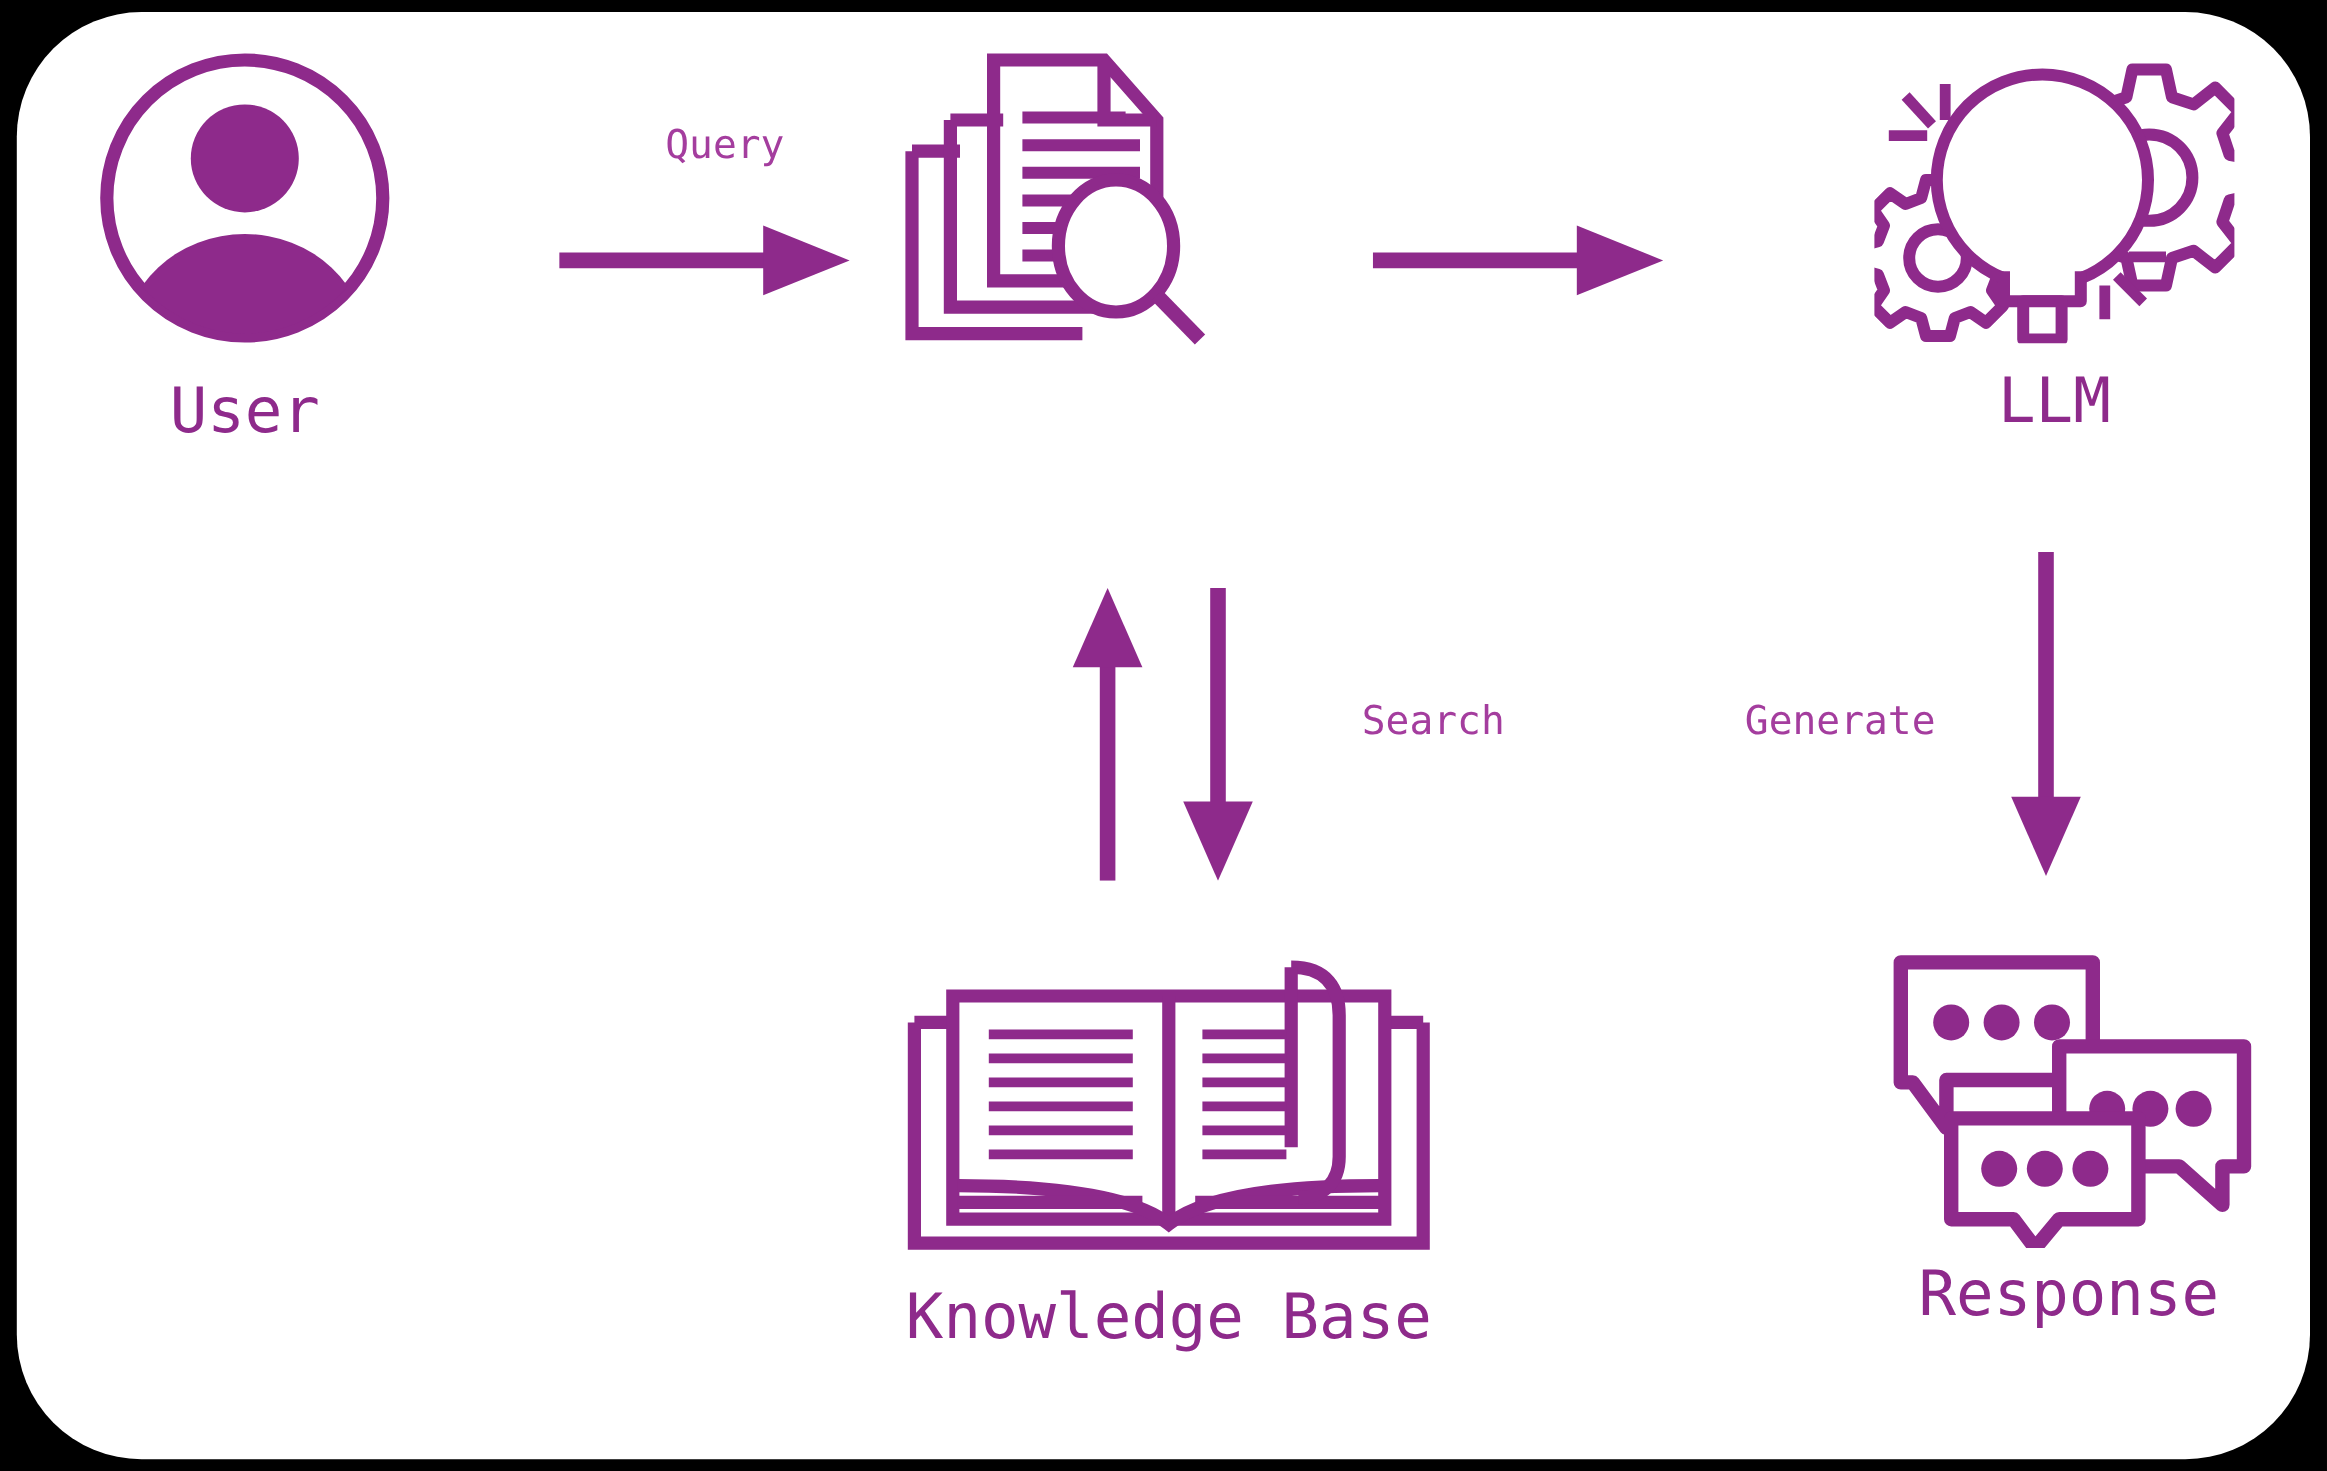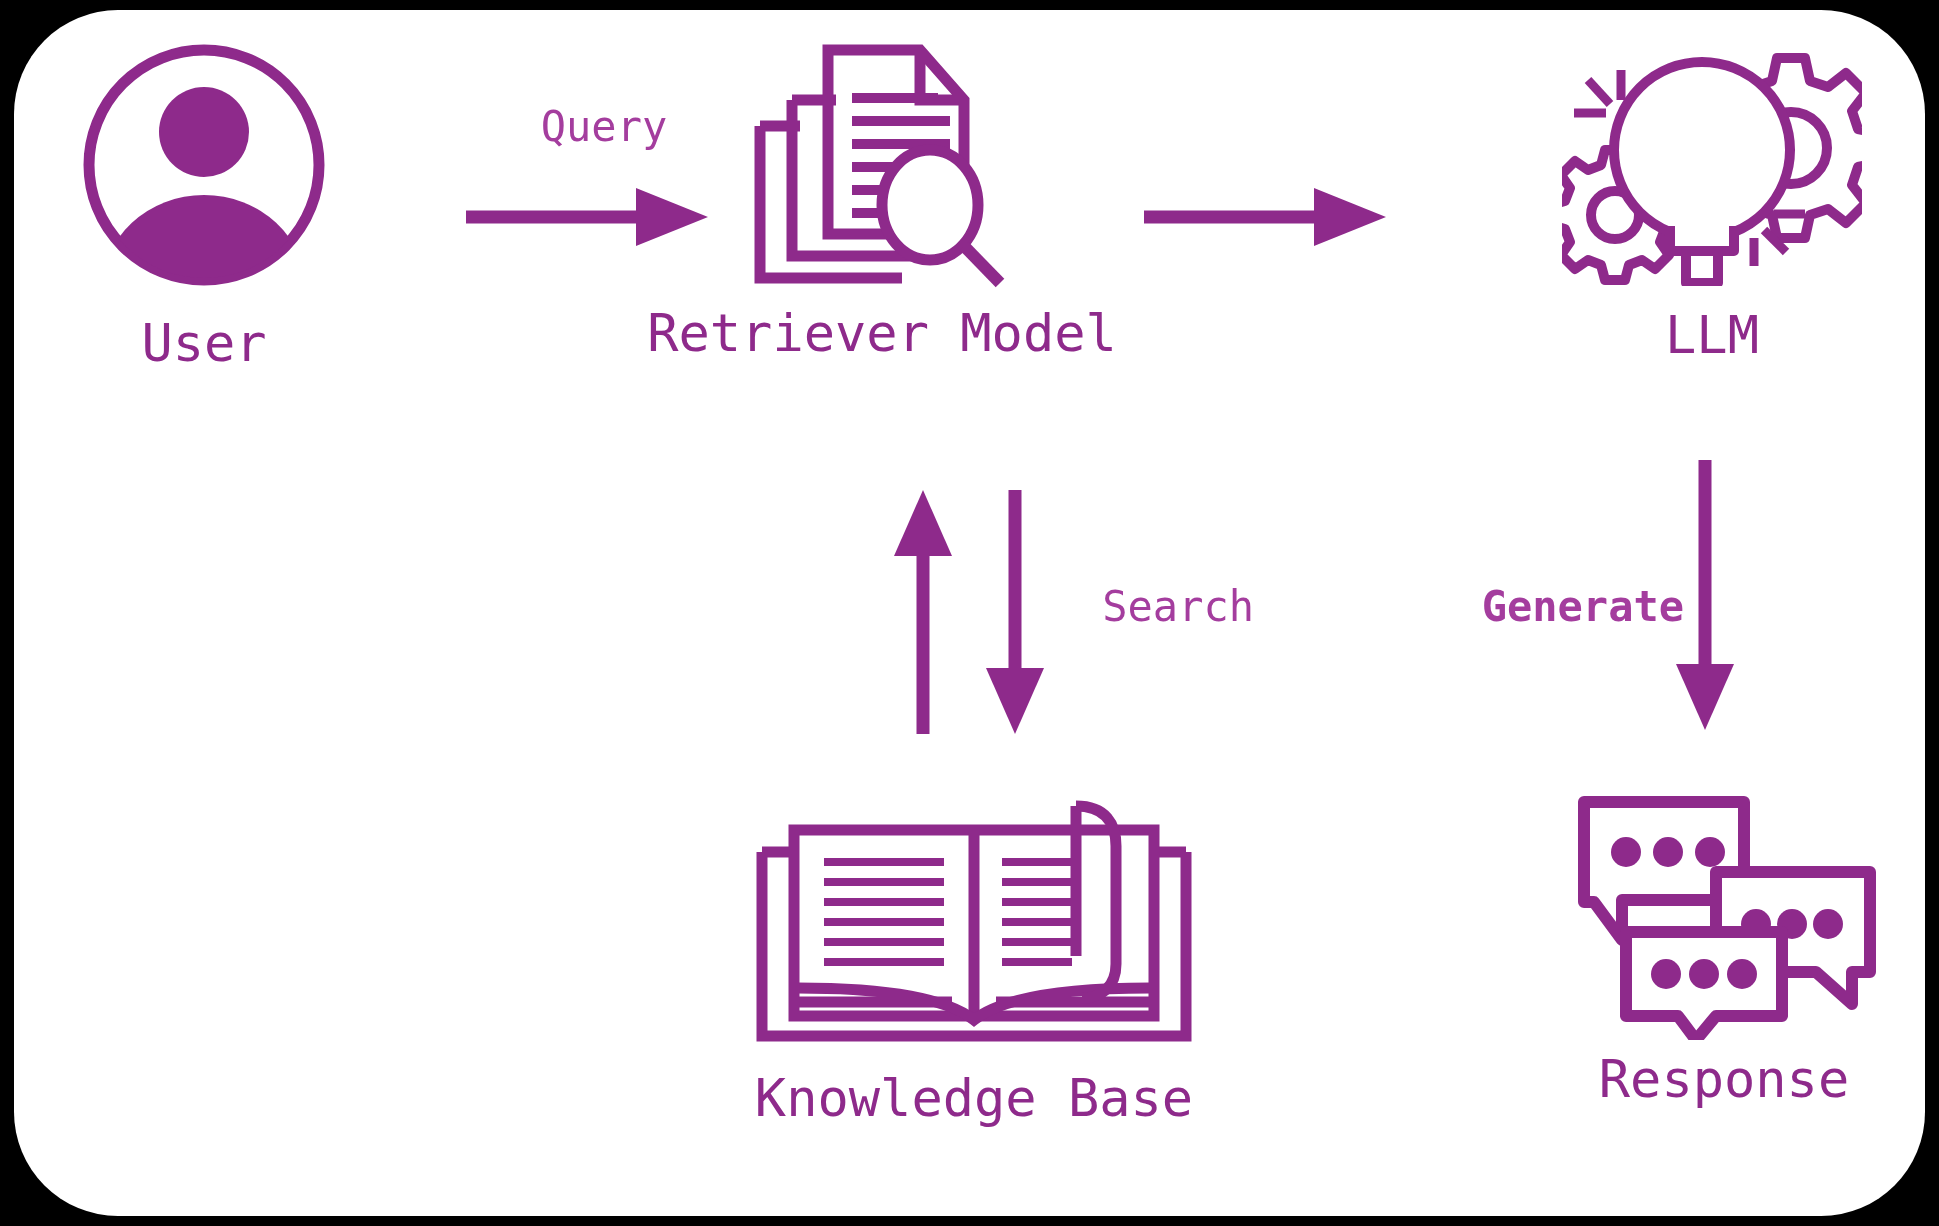--- a/index.html
+++ b/index.html
@@ -50,21 +50,21 @@
     font-size: 52px;
     letter-spacing: 0px;
     line-height: 1.05;
     white-space: nowrap;
     text-align: center;
   }
 
   .edge-label {
     position: absolute;
     color: #A43D9E;
-    font-size: 42px;
+    font-size: 33px;
     line-height: 1.18;
     white-space: pre;
     text-align: center;
   }
 
   .arrow {
     position: absolute;
   }
 
   
@@ -78,21 +78,21 @@
   #node-retriever .node-label { margin-top: 14px; }
   #node-llm .node-label       { margin-top: 18px; }
   #node-kb .node-label        { margin-top: 22px; }
   #node-response .node-label  { margin-top: 8px; }
 
   
   #lbl-query       { left: 490px;  top: 92px;  width: 200px; }
   #lbl-query-text  { left: 1130px; top: 92px;  width: 300px; }
   #lbl-relevant    { left: 650px;  top: 572px; width: 220px; text-align: center; }
   #lbl-search      { left: 1040px; top: 572px; width: 200px; text-align: right; }
-  #lbl-generate    { left: 1440px; top: 572px; width: 230px; text-align: right; font-weight: bold; }
+  #lbl-generate    { left: 1440px; top: 572px; width: 230px; text-align: left; }
 
   
   #arrow-query      { left: 452px;  top: 172px; }
   #arrow-query-text { left: 1130px; top: 172px; }
   #arrow-relevant   { left: 878px;  top: 480px; }
   #arrow-search     { left: 970px;  top: 480px; }
   #arrow-generate   { left: 1660px; top: 450px; }
 </style>
 </head>
 <body>
@@ -137,21 +137,20 @@
             <line x1="100" y1="106" x2="198" y2="106"></line>
             <line x1="100" y1="129" x2="198" y2="129"></line>
             <line x1="100" y1="152" x2="178" y2="152"></line>
             <line x1="100" y1="175" x2="160" y2="175"></line>
           </g>
 
           <ellipse cx="178" cy="167" rx="48" ry="55" fill="#ffffff" stroke="#8E2A8B" stroke-width="11"></ellipse>
           <line x1="212" y1="208" x2="248" y2="245" stroke="#8E2A8B" stroke-width="12" stroke-linecap="butt"></line>
         </svg>
       </span>
-      <span class="node-label">Retriever Model</span>
     </div>
 
     <div class="node" id="node-kb">
       <span class="node-icon">
         <svg width="440" height="265" viewBox="0 0 440 265">
           <g fill="none" stroke="#8E2A8B" stroke-width="11" stroke-linejoin="miter">
 
             <path d="M8 72 L8 256 L432 256 L432 72"></path>
             <path d="M8 72 L40 72"></path>
             <path d="M432 72 L400 72"></path>

